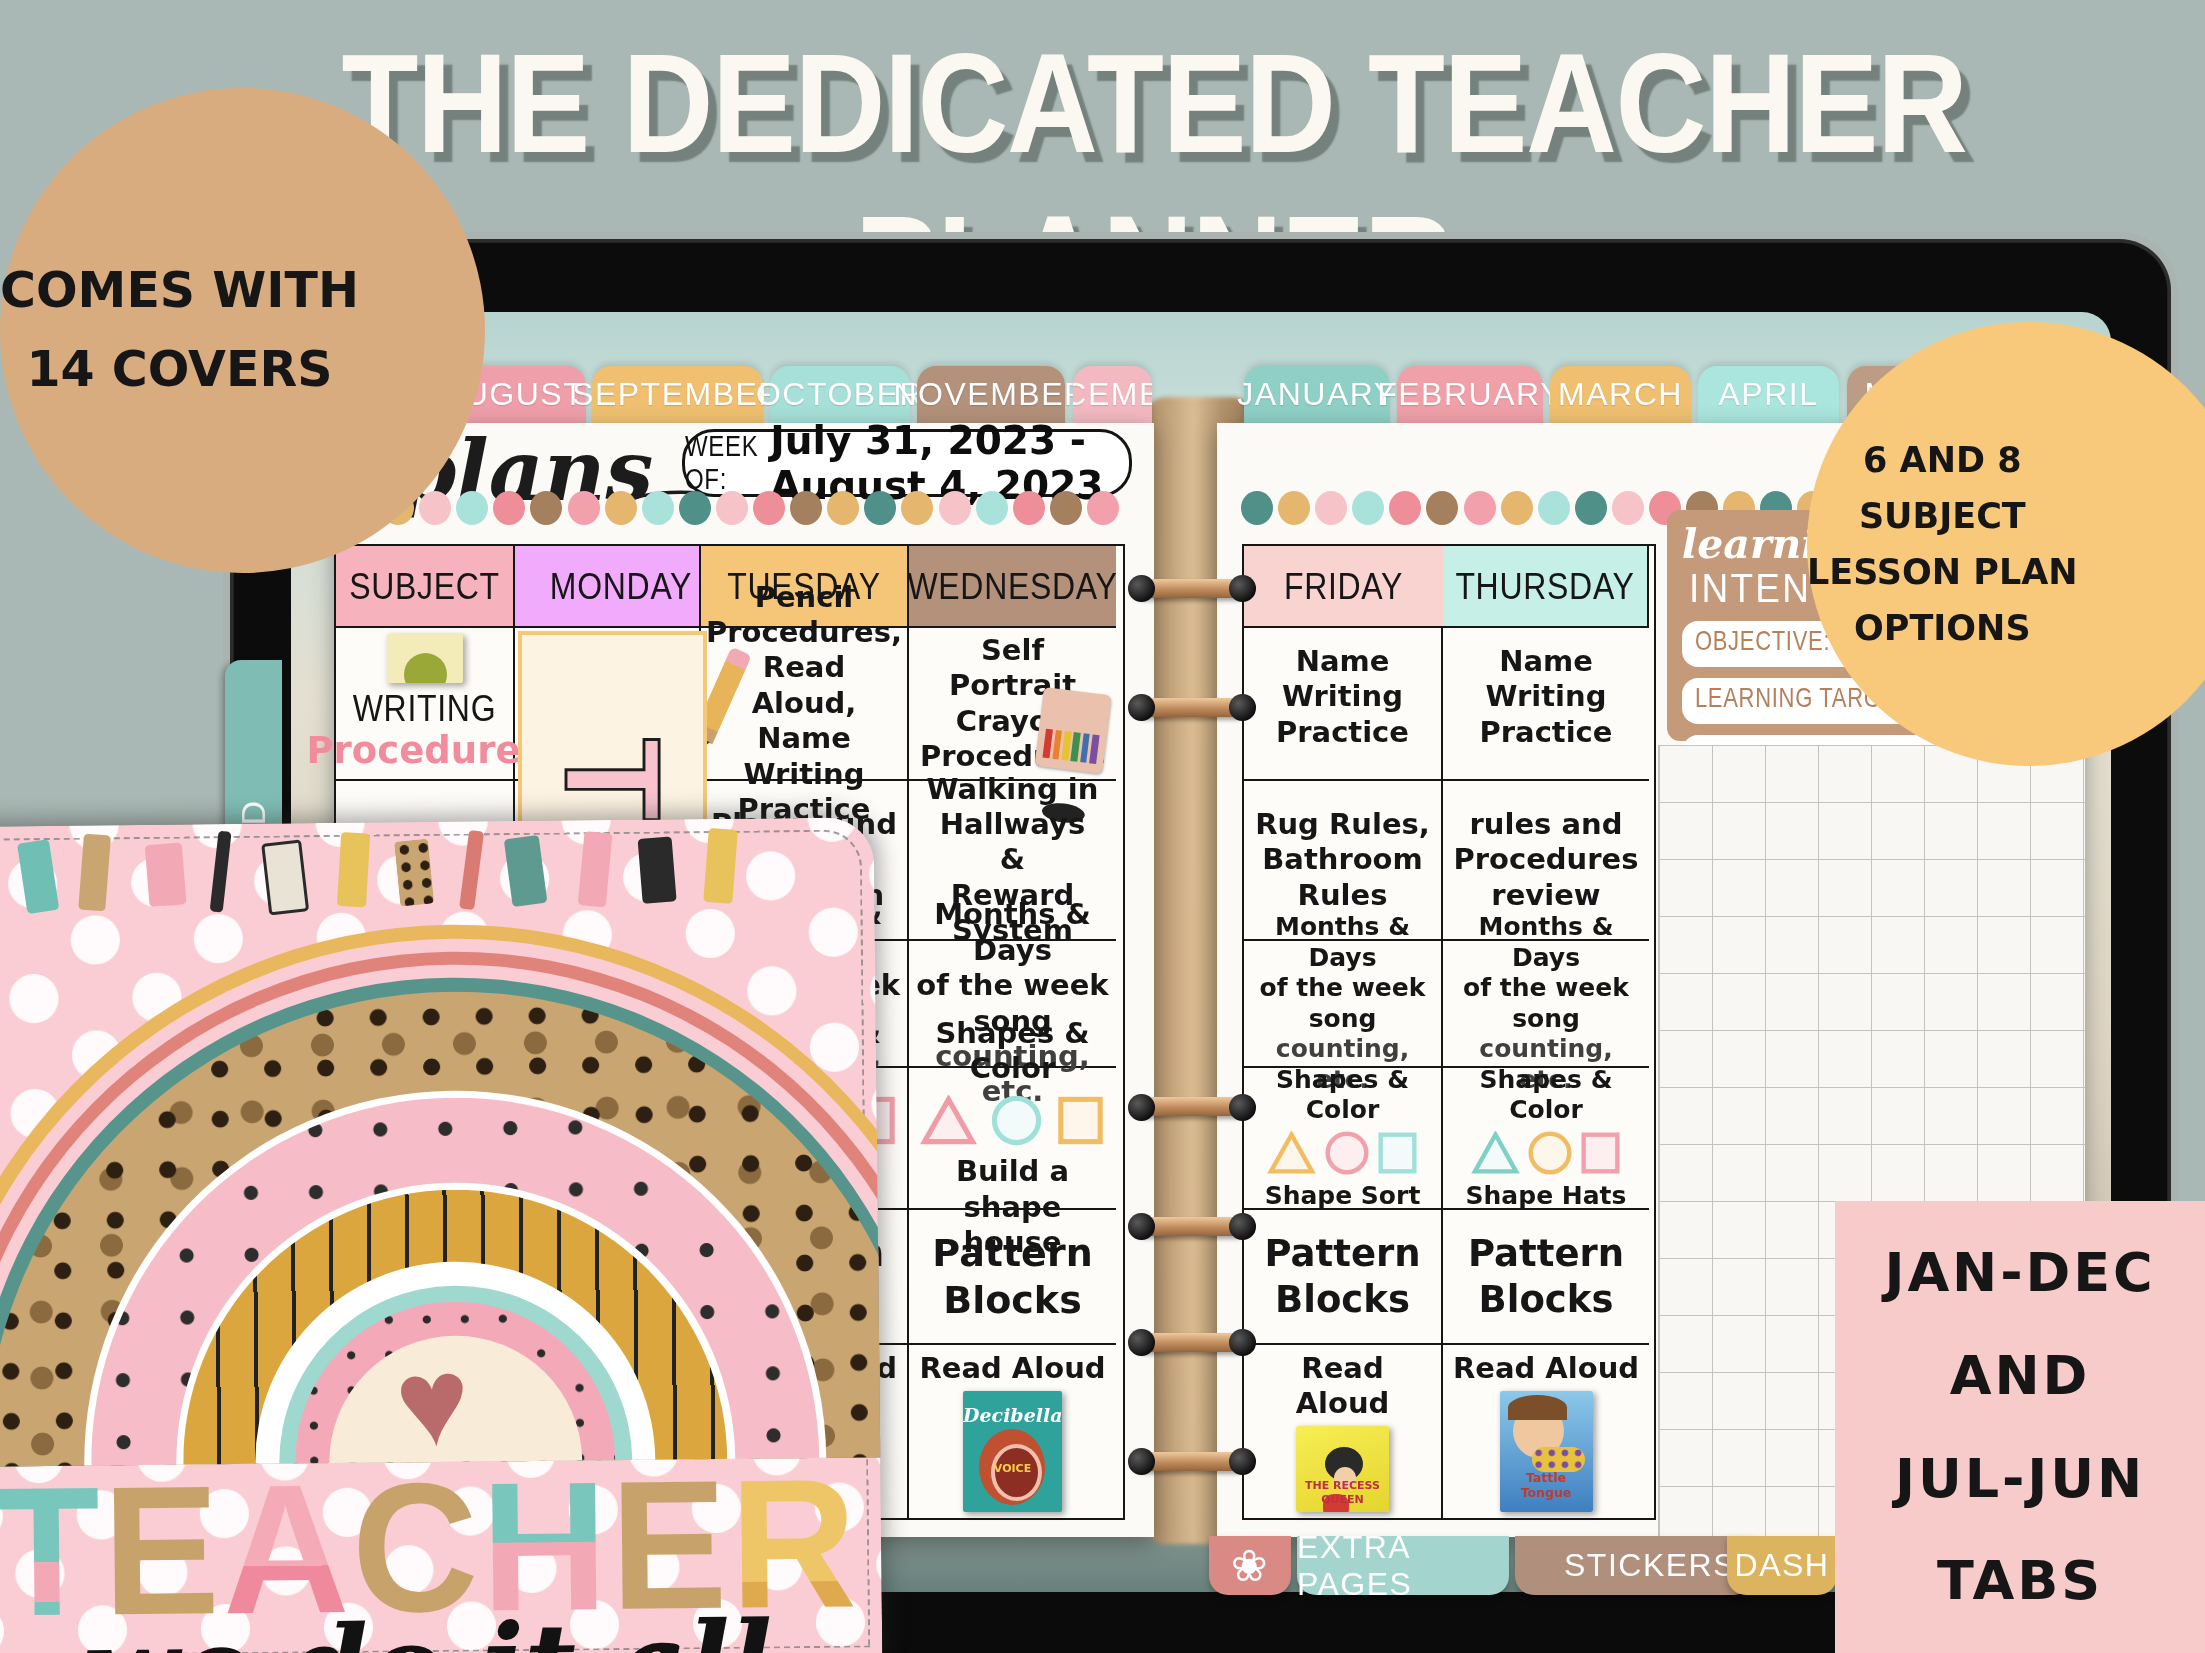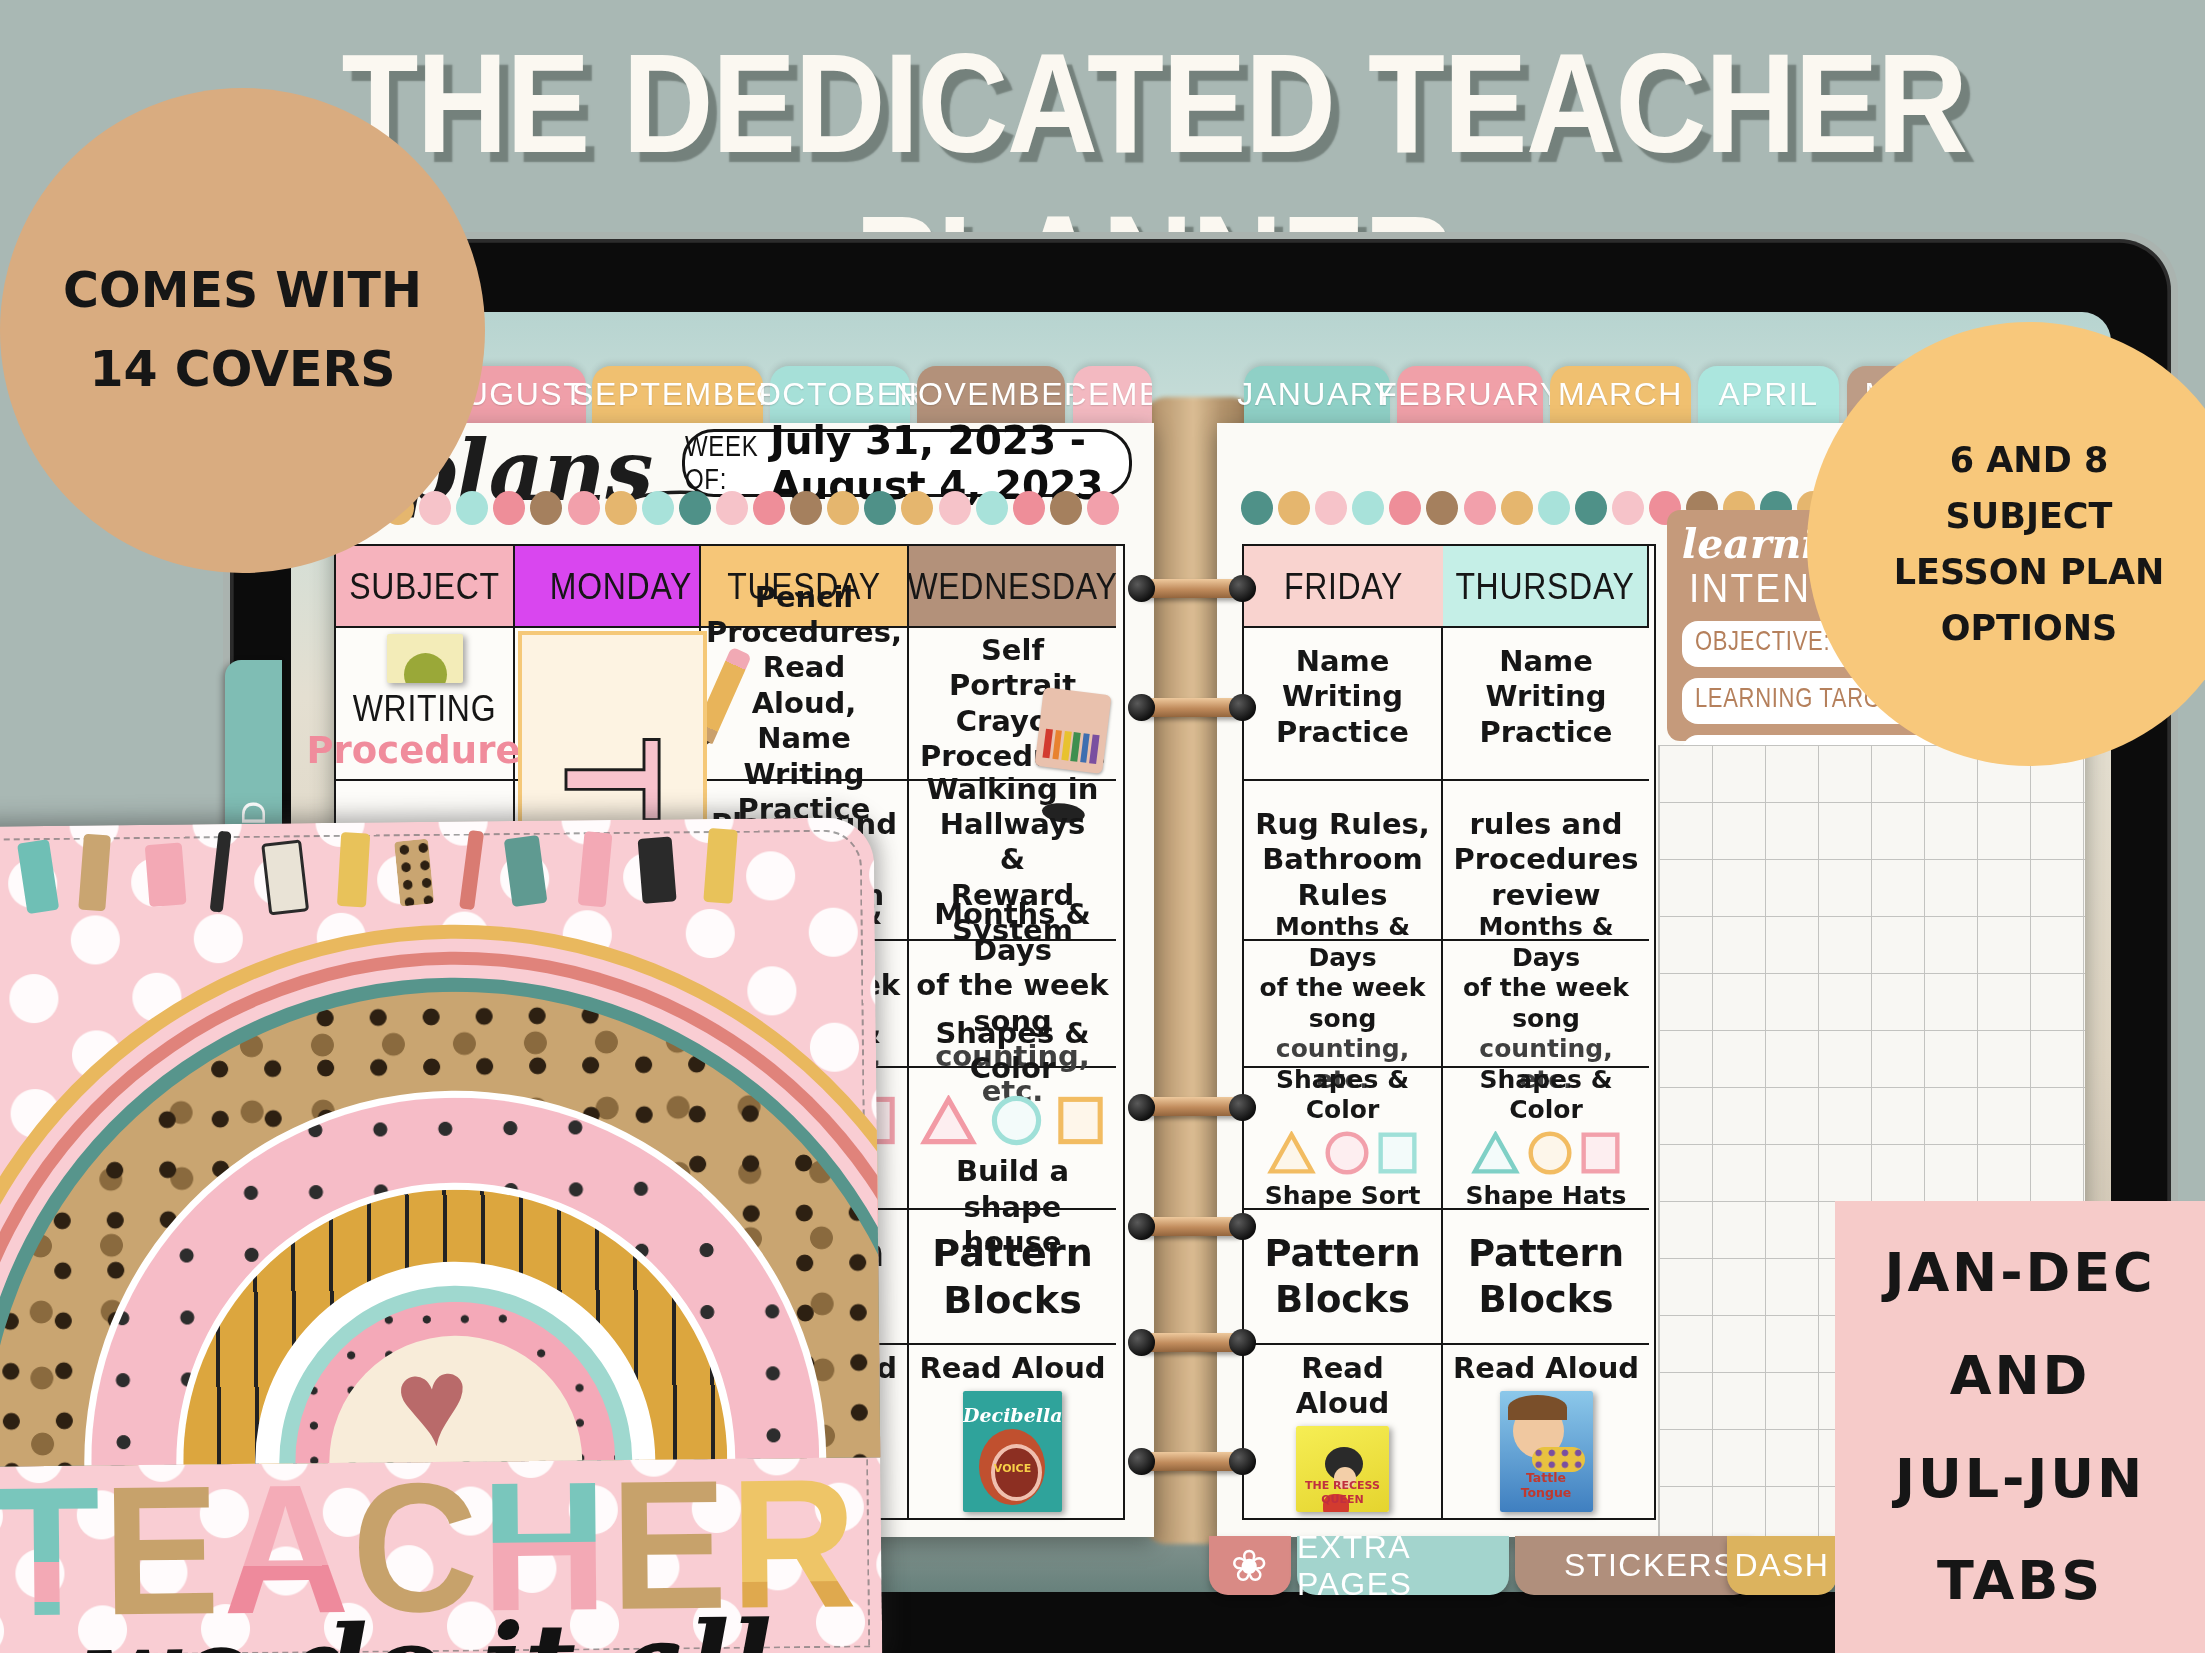--- a/index.html
+++ b/index.html
@@ -82,21 +82,21 @@
     background-size:100% 57px,53px 100%;border-left:1.5px solid #c3c3c0;}
 
   
   .ring-rod{position:absolute;width:112px;height:19px;border-radius:10.3px;
             background:linear-gradient(180deg,#eec99d,#c08b5c 55%,#93653d);
             box-shadow:0 2.9px 4.4px rgba(0,0,0,.35);}
   .ring-cap{position:absolute;width:26.5px;height:26.5px;border-radius:50%;
             background:radial-gradient(circle at 35% 35%,#5a5a5a,#101010 70%);}
 
   
-  .badge-circle{border-radius:50%;display:flex;align-items:center;justify-content:center;text-align:center;}
+  .badge-circle{border-radius:50%;display:flex;align-items:center;text-align:center;}
   .badge-circle.tan{background:#d9ac80;}
   .badge-circle.yellow{background:#f8c87b;}
   .badge-txt{font-family:"DejaVu Sans",sans-serif;font-weight:700;color:#161616;line-height:1.6;}
   .pink-box{background:#f6cbc9;display:flex;align-items:center;justify-content:center;text-align:center;}
 
   
   .cover{background-color:#f9cdd3;
     background-image:radial-gradient(circle,rgba(255,255,255,.92) 24px,rgba(255,255,255,0) 25px),
                      radial-gradient(circle,rgba(255,255,255,.92) 24px,rgba(255,255,255,0) 25px);
     background-size:123px 115px,123px 115px;background-position:0 0,62px 57px;
@@ -195,21 +195,21 @@
   <div class="abs" style="left:345px;top:491px;width:801px;height:37px;overflow:hidden;"><span class="dot" style="background: rgb(79, 145, 136);"></span><span class="dot" style="background: rgb(229, 182, 110);"></span><span class="dot" style="background: rgb(246, 195, 201);"></span><span class="dot" style="background: rgb(168, 226, 218);"></span><span class="dot" style="background: rgb(238, 142, 153);"></span><span class="dot" style="background: rgb(165, 128, 94);"></span><span class="dot" style="background: rgb(242, 160, 171);"></span><span class="dot" style="background: rgb(229, 182, 110);"></span><span class="dot" style="background: rgb(168, 226, 218);"></span><span class="dot" style="background: rgb(79, 145, 136);"></span><span class="dot" style="background: rgb(246, 195, 201);"></span><span class="dot" style="background: rgb(238, 142, 153);"></span><span class="dot" style="background: rgb(165, 128, 94);"></span><span class="dot" style="background: rgb(229, 182, 110);"></span><span class="dot" style="background: rgb(79, 145, 136);"></span><span class="dot" style="background: rgb(229, 182, 110);"></span><span class="dot" style="background: rgb(246, 195, 201);"></span><span class="dot" style="background: rgb(168, 226, 218);"></span><span class="dot" style="background: rgb(238, 142, 153);"></span><span class="dot" style="background: rgb(165, 128, 94);"></span><span class="dot" style="background: rgb(242, 160, 171);"></span></div>
   <div class="abs" style="left:1241px;top:491px;width:709px;height:37px;overflow:hidden;"><span class="dot" style="background: rgb(79, 145, 136);"></span><span class="dot" style="background: rgb(229, 182, 110);"></span><span class="dot" style="background: rgb(246, 195, 201);"></span><span class="dot" style="background: rgb(168, 226, 218);"></span><span class="dot" style="background: rgb(238, 142, 153);"></span><span class="dot" style="background: rgb(165, 128, 94);"></span><span class="dot" style="background: rgb(242, 160, 171);"></span><span class="dot" style="background: rgb(229, 182, 110);"></span><span class="dot" style="background: rgb(168, 226, 218);"></span><span class="dot" style="background: rgb(79, 145, 136);"></span><span class="dot" style="background: rgb(246, 195, 201);"></span><span class="dot" style="background: rgb(238, 142, 153);"></span><span class="dot" style="background: rgb(165, 128, 94);"></span><span class="dot" style="background: rgb(229, 182, 110);"></span><span class="dot" style="background: rgb(79, 145, 136);"></span><span class="dot" style="background: rgb(229, 182, 110);"></span><span class="dot" style="background: rgb(246, 195, 201);"></span><span class="dot" style="background: rgb(168, 226, 218);"></span></div>
 
   <div class="abs ptable" style="left:334px;top:544px;width:787px;
        grid-template-columns:179px 186px 208px 207px;
        grid-template-rows:82px 153px 160px 127px 142px 135px 173px;">
 
     <div class="day-head" style="background:#f6b3bd;">
       <span>SUBJECT</span>
       </div>
-    <div class="day-head" style="background:#d946ef;padding-left:28px;">
+    <div class="day-head" style="background:#f0abfc;padding-left:28px;">
       <span>MONDAY</span>
       </div>
     <div class="day-head" style="background:#f6c678;">
       <span>TUESDAY</span>
       </div>
     <div class="day-head nr" style="background:#b3917a;">
       <span>WEDNESDAY</span>
       </div>
 
     <div class="cell">

